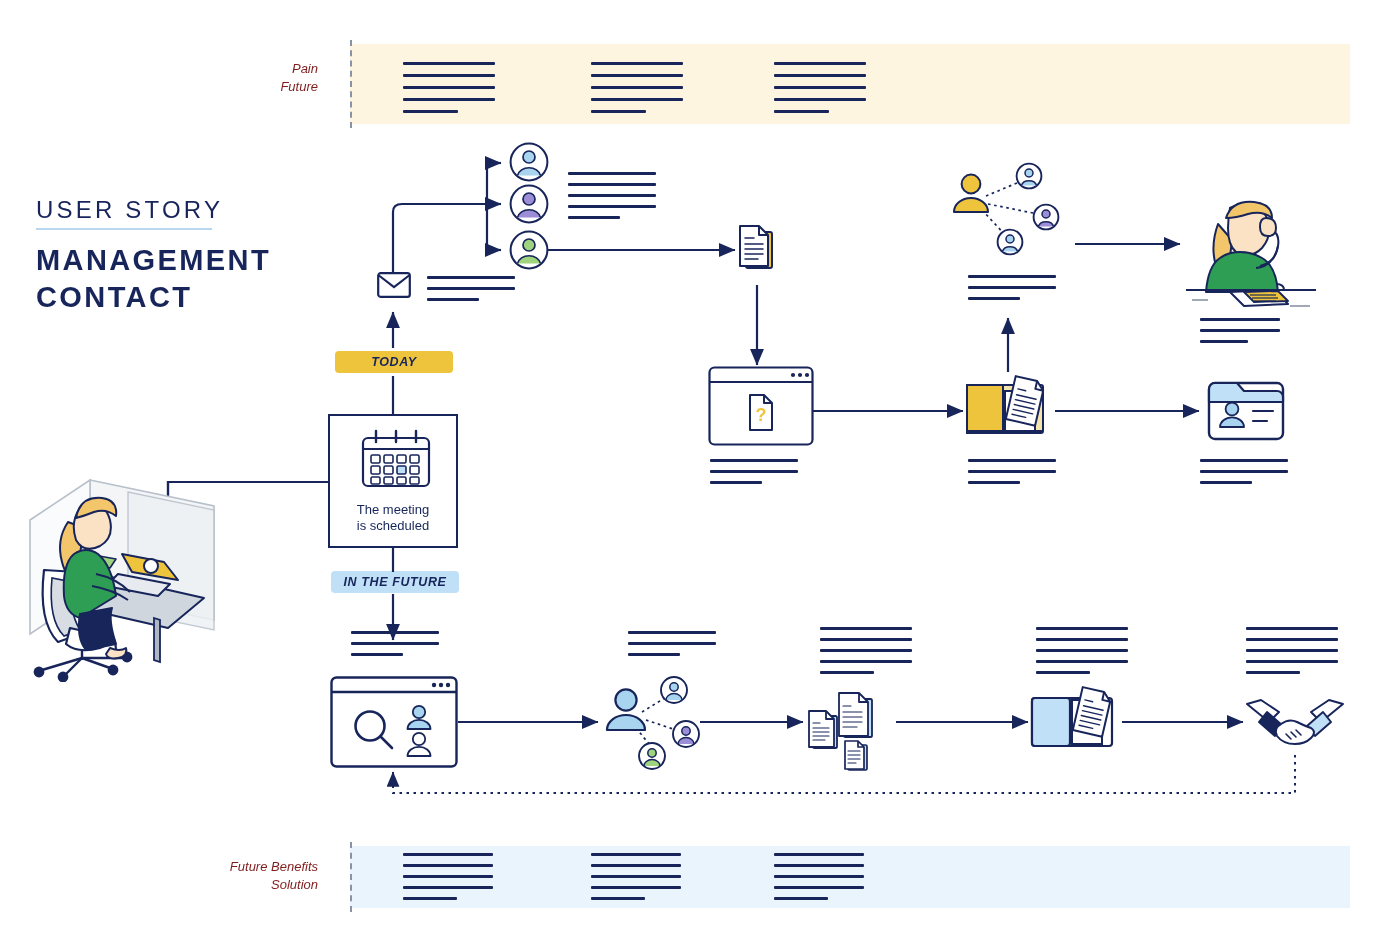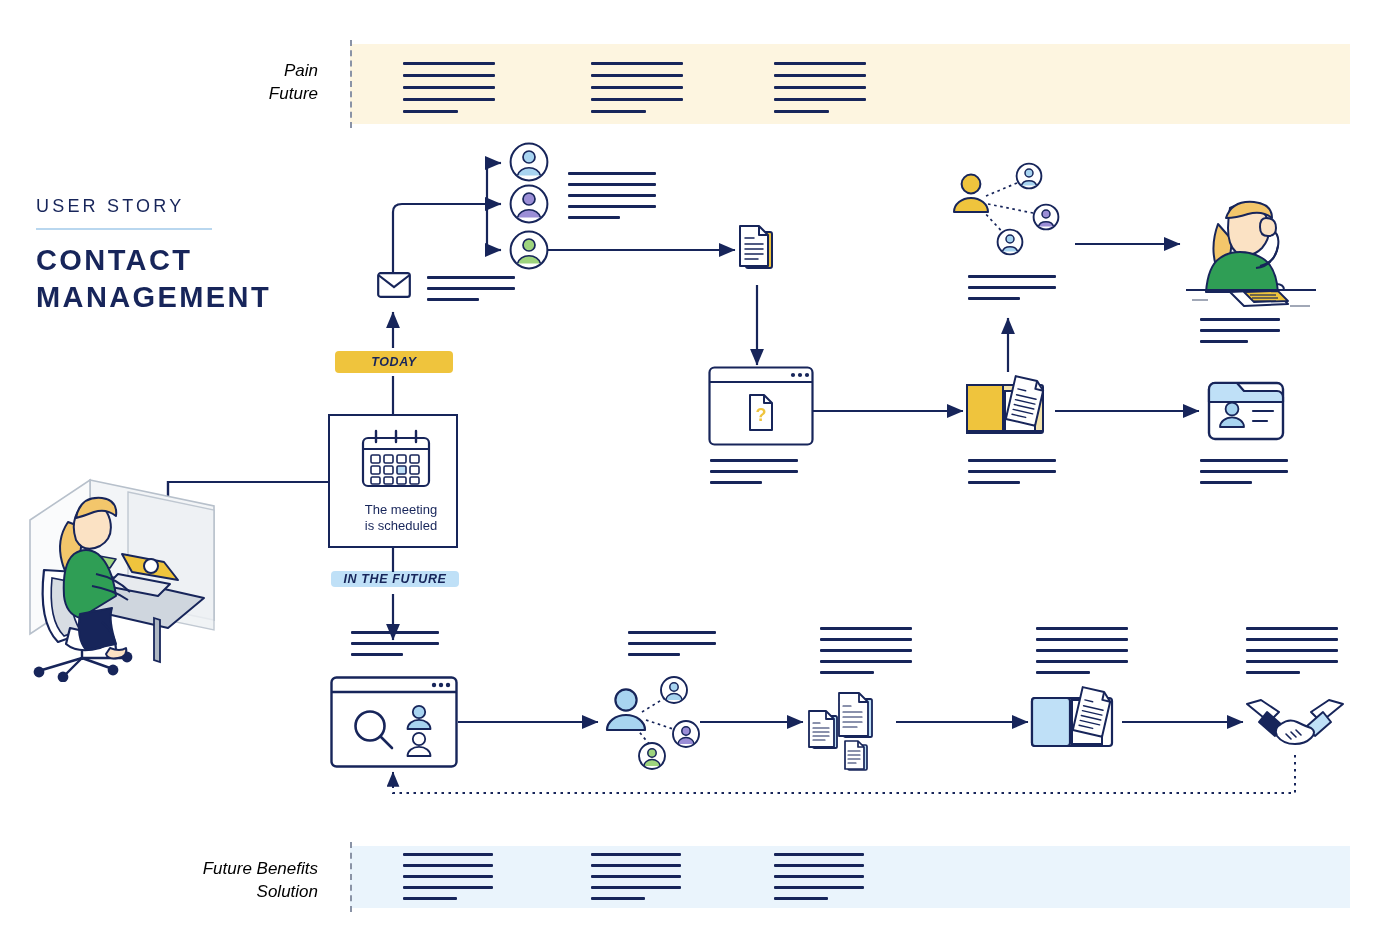--- a/index.html
+++ b/index.html
@@ -36,43 +36,43 @@
     background: #eaf4fc;
   }
   .band-divider {
     position: absolute;
     width: 0;
     border-left: 2px dashed #8a93a6;
   }
   .band-label {
     position: absolute;
     font-style: italic;
-    font-size: 17px;
-    color: #000000;
+    font-size: 13px;
+    color: #7f1d1d;
     text-align: right;
     line-height: 1.35;
     font-family: "Liberation Sans", sans-serif;
   }
 
   
   .tline {
     position: absolute;
     height: 3px;
     background: #17255a;
     border-radius: 1px;
   }
   .textblock { position: absolute; }
   .textblock .tline { position: absolute; left: 0; }
 
   
   .kicker {
     position: absolute;
     left: 36px;
     top: 196px;
-    font-size: 18px;
+    font-size: 24px;
     letter-spacing: 3.2px;
     color: #17255a;
     font-weight: 400;
   }
   .kicker-rule {
     position: absolute;
     left: 36px;
     top: 228px;
     width: 176px;
     height: 2px;
@@ -132,21 +132,20 @@
   }
   .meeting-caption {
     position: absolute;
     bottom: 12px;
     left: 0;
     width: 100%;
     text-align: center;
     font-size: 13px;
     color: #17255a;
     line-height: 1.25;
-    padding-left: 8px;
   }
 
   
   .badge {
     position: absolute;
     border-radius: 4px;
     font-style: italic;
     font-weight: 700;
     font-size: 12.5px;
     letter-spacing: 0.6px;
@@ -155,21 +154,21 @@
     justify-content: center;
     color: #17255a;
   }
   .badge-today {
     left: 335px; top: 351px;
     width: 118px; height: 22px;
     background: #efc43d;
   }
   .badge-future {
     left: 331px; top: 571px;
-    width: 128px; height: 16px;
+    width: 128px; height: 22px;
     background: #bfe0f7;
     color: #17255a;
   }
 
   
   #wires {
     position: absolute;
     left: 0; top: 0;
     width: 1400px; height: 945px;
     pointer-events: none;
@@ -236,22 +235,22 @@
     <div class="tline" style="top:0px;  width:90px;"></div>
     <div class="tline" style="top:11px; width:90px;"></div>
     <div class="tline" style="top:22px; width:90px;"></div>
     <div class="tline" style="top:33px; width:90px;"></div>
     <div class="tline" style="top:44px; width:54px;"></div>
   </div>
 
   <div class="kicker">USER STORY</div>
   <div class="kicker-rule"></div>
   <div class="title">
+    <div>MANAGEMENT</div>
     <div>CONTACT</div>
-    <div>MANAGEMENT</div>
   </div>
 
 
   <div class="meeting-card">
     <div class="icon-holder" style="left:28px; top:12px;">
       <svg width="76" height="66" viewBox="0 0 76 66">
         <rect x="5" y="10" width="66" height="48" rx="5" fill="#fff" stroke="#17255a" stroke-width="2.2"></rect>
         <path d="M5 21 H71" stroke="#17255a" stroke-width="2.2"></path>
         <path d="M18 3 V14 M38 3 V14 M58 3 V14" stroke="#17255a" stroke-width="2.4" stroke-linecap="round"></path>
         <g fill="#fff" stroke="#17255a" stroke-width="1.6">

